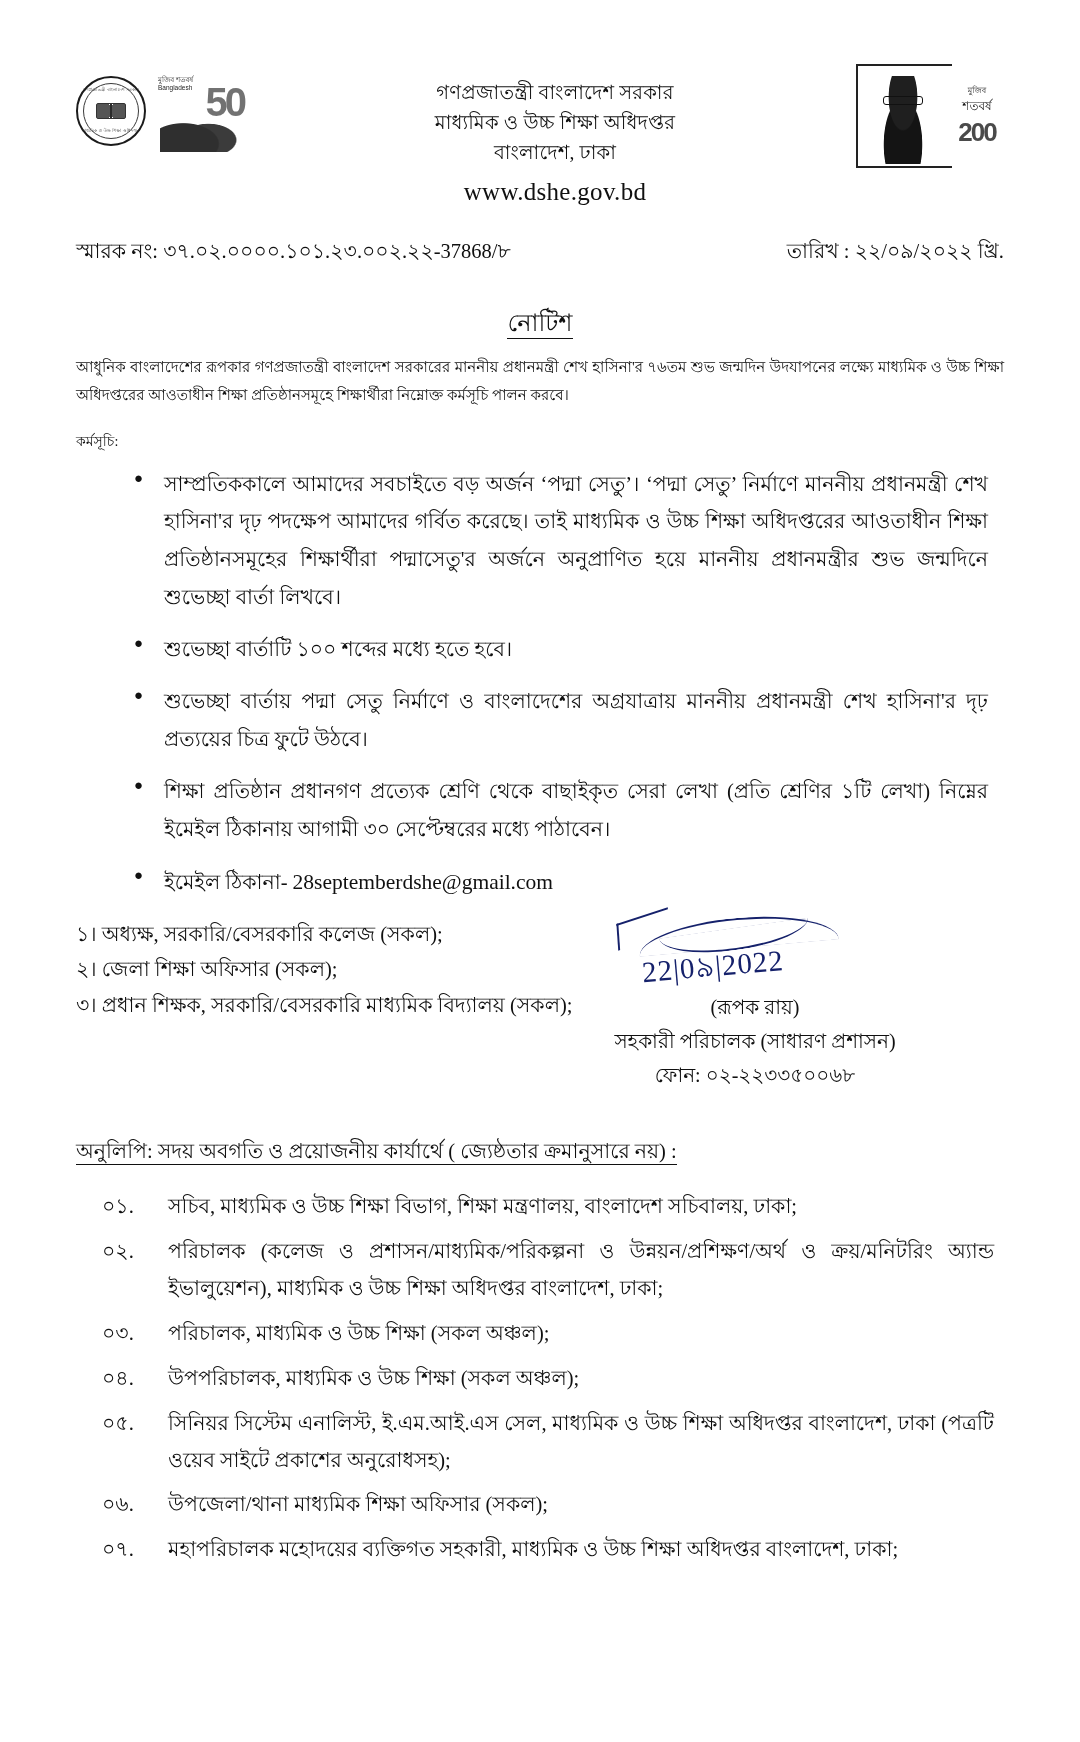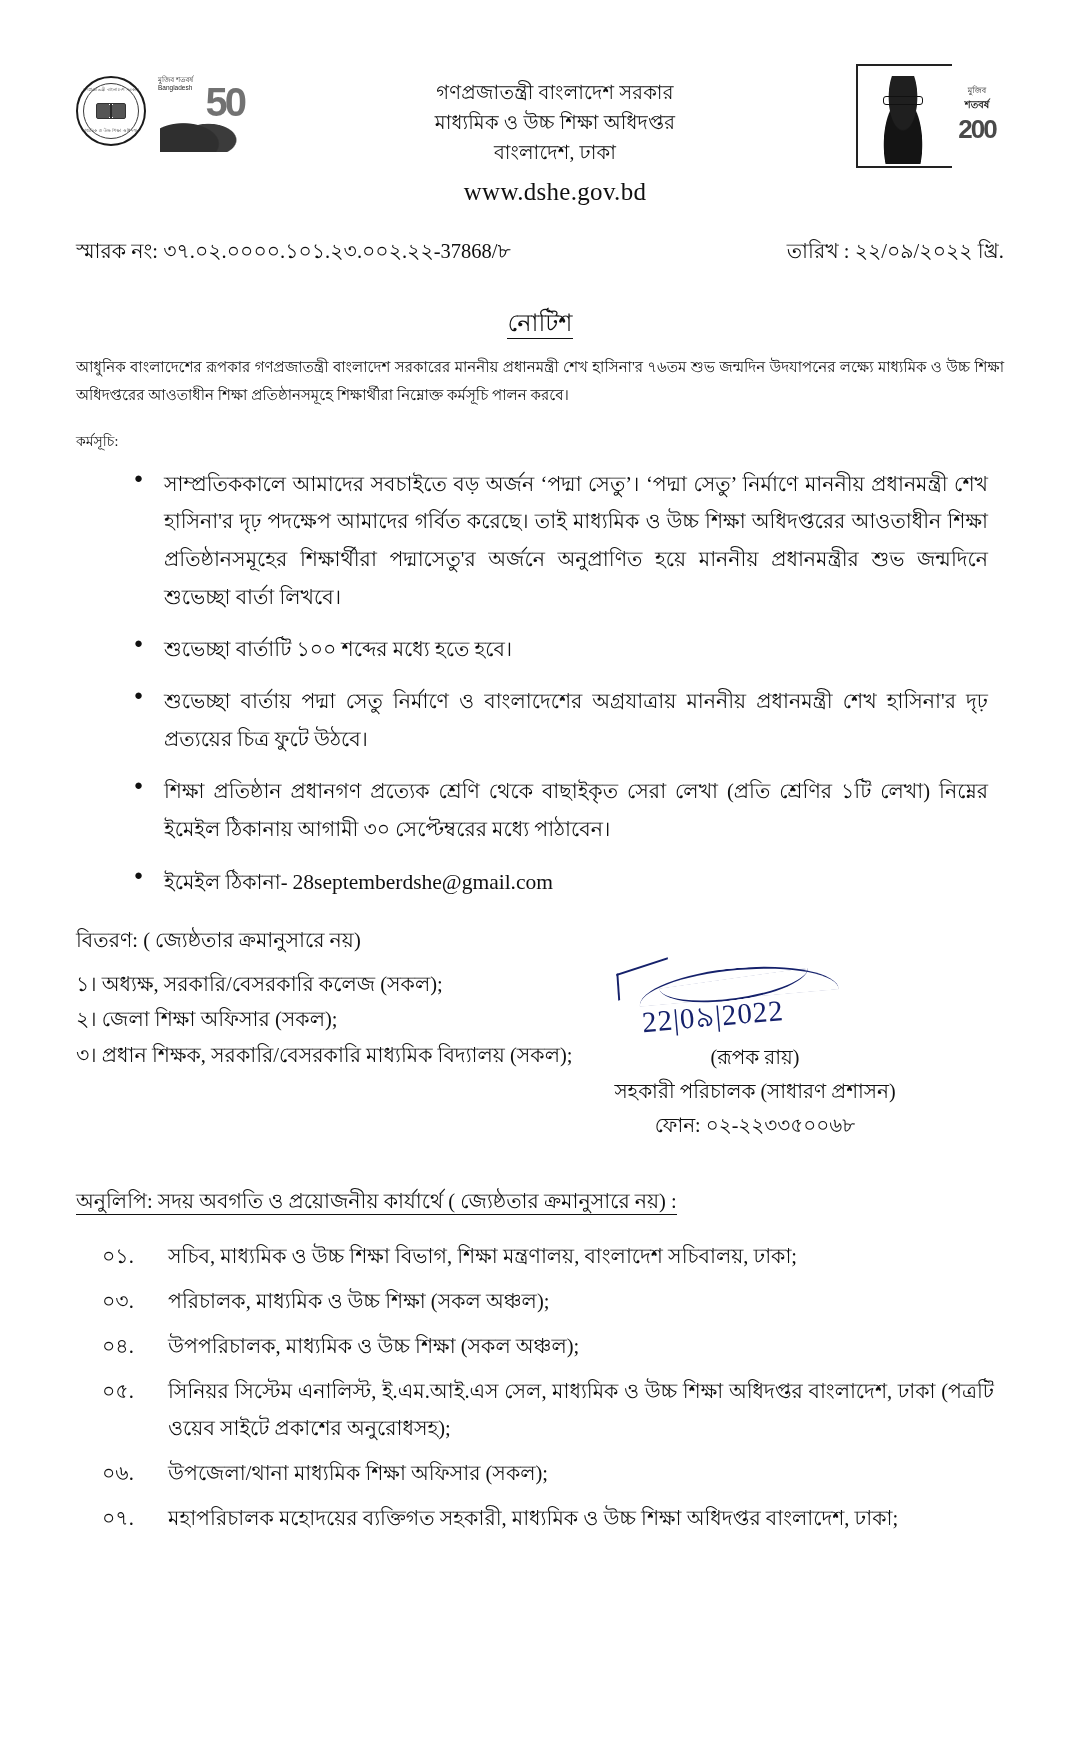--- a/index.html
+++ b/index.html
@@ -178,21 +178,21 @@
   }
   .mujib-portrait .mtext {
     position: absolute;
     right: 0;
     top: 20px;
     text-align: center;
     font-family: "Liberation Sans", sans-serif;
     width: 54px;
   }
   .mujib-portrait .mtext .mt1 { font-size: 8px; color: #1b1b1b; }
-  .mujib-portrait .mtext .mt2 { font-size: 10px; color: #1b1b1b; font-weight: bold; }
+  .mujib-portrait .mtext .mt2 { font-size: 12px; color: #1b1b1b; }
   .mujib-portrait .mtext .mt3 {
     font-size: 26px;
     font-weight: bold;
     color: #4a4a4a;
     letter-spacing: -2px;
   }
 
   
   .memo-row {
     display: flex;
@@ -408,21 +408,20 @@
     <li>সাম্প্রতিককালে আমাদের সবচাইতে বড় অর্জন ‘পদ্মা সেতু’। ‘পদ্মা সেতু’ নির্মাণে মাননীয় প্রধানমন্ত্রী শেখ হাসিনা'র দৃঢ় পদক্ষেপ আমাদের গর্বিত করেছে। তাই মাধ্যমিক ও উচ্চ শিক্ষা অধিদপ্তরের আওতাধীন শিক্ষা প্রতিষ্ঠানসমূহের শিক্ষার্থীরা পদ্মাসেতু'র অর্জনে অনুপ্রাণিত হয়ে মাননীয় প্রধানমন্ত্রীর শুভ জন্মদিনে শুভেচ্ছা বার্তা লিখবে।</li>
     <li>শুভেচ্ছা বার্তাটি ১০০ শব্দের মধ্যে হতে হবে।</li>
     <li>শুভেচ্ছা বার্তায় পদ্মা সেতু নির্মাণে ও বাংলাদেশের অগ্রযাত্রায় মাননীয় প্রধানমন্ত্রী শেখ হাসিনা'র দৃঢ় প্রত্যয়ের চিত্র ফুটে উঠবে।</li>
     <li>শিক্ষা প্রতিষ্ঠান প্রধানগণ প্রত্যেক শ্রেণি থেকে বাছাইকৃত সেরা লেখা (প্রতি শ্রেণির ১টি লেখা) নিম্নের ইমেইল ঠিকানায় আগামী ৩০ সেপ্টেম্বরের মধ্যে পাঠাবেন।</li>
     <li class="email-item">
       <span>ইমেইল ঠিকানা-</span>
       <span class="email-value">28septemberdshe@gmail.com</span>
     </li>
   </ul>
 
-  <div class="distribution">বিতরণ:  ( জ্যেষ্ঠতার ক্রমানুসারে নয়)</div>
   <ul class="dist-list">
     <li>১। অধ্যক্ষ, সরকারি/বেসরকারি কলেজ (সকল);</li>
     <li>২। জেলা শিক্ষা অফিসার (সকল);</li>
     <li>৩। প্রধান শিক্ষক, সরকারি/বেসরকারি মাধ্যমিক বিদ্যালয় (সকল);</li>
   </ul>
 
   <div class="sig-block">
     <div class="sig-scribble">
       <div class="ink1"></div>
       <div class="ink2"></div>
@@ -438,20 +437,24 @@
     <span>অনুলিপি: সদয় অবগতি ও প্রয়োজনীয় কার্যার্থে ( জ্যেষ্ঠতার ক্রমানুসারে নয়) :</span>
   </div>
 
   <table class="copy-table">
     <tbody>
       <tr>
         <td class="num">০১.</td>
         <td class="txt">সচিব, মাধ্যমিক ও উচ্চ শিক্ষা বিভাগ, শিক্ষা মন্ত্রণালয়, বাংলাদেশ সচিবালয়, ঢাকা;</td>
       </tr>
       <tr>
+        <td class="num">০২.</td>
+        <td class="txt">পরিচালক (কলেজ ও প্রশাসন/মাধ্যমিক/পরিকল্পনা ও উন্নয়ন/প্রশিক্ষণ/অর্থ ও ক্রয়/মনিটরিং অ্যান্ড ইভালুয়েশন), মাধ্যমিক ও উচ্চ শিক্ষা অধিদপ্তর বাংলাদেশ, ঢাকা;</td>
+      </tr>
+      <tr>
         <td class="num">০৩.</td>
         <td class="txt">পরিচালক, মাধ্যমিক ও উচ্চ শিক্ষা (সকল অঞ্চল);</td>
       </tr>
       <tr>
         <td class="num">০৪.</td>
         <td class="txt">উপপরিচালক, মাধ্যমিক ও উচ্চ শিক্ষা (সকল অঞ্চল);</td>
       </tr>
       <tr>
         <td class="num">০৫.</td>
         <td class="txt">সিনিয়র সিস্টেম এনালিস্ট, ই.এম.আই.এস সেল, মাধ্যমিক ও উচ্চ শিক্ষা অধিদপ্তর বাংলাদেশ, ঢাকা (পত্রটি ওয়েব সাইটে প্রকাশের অনুরোধসহ);</td>

